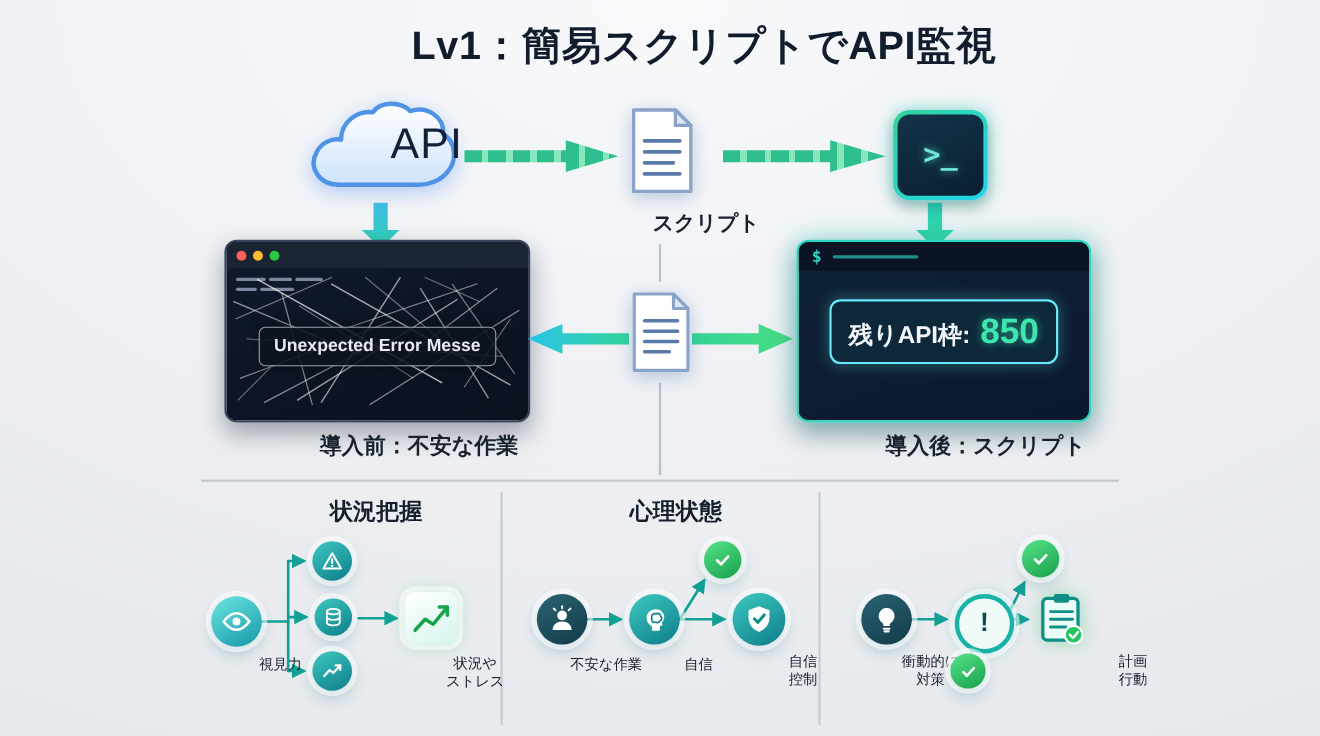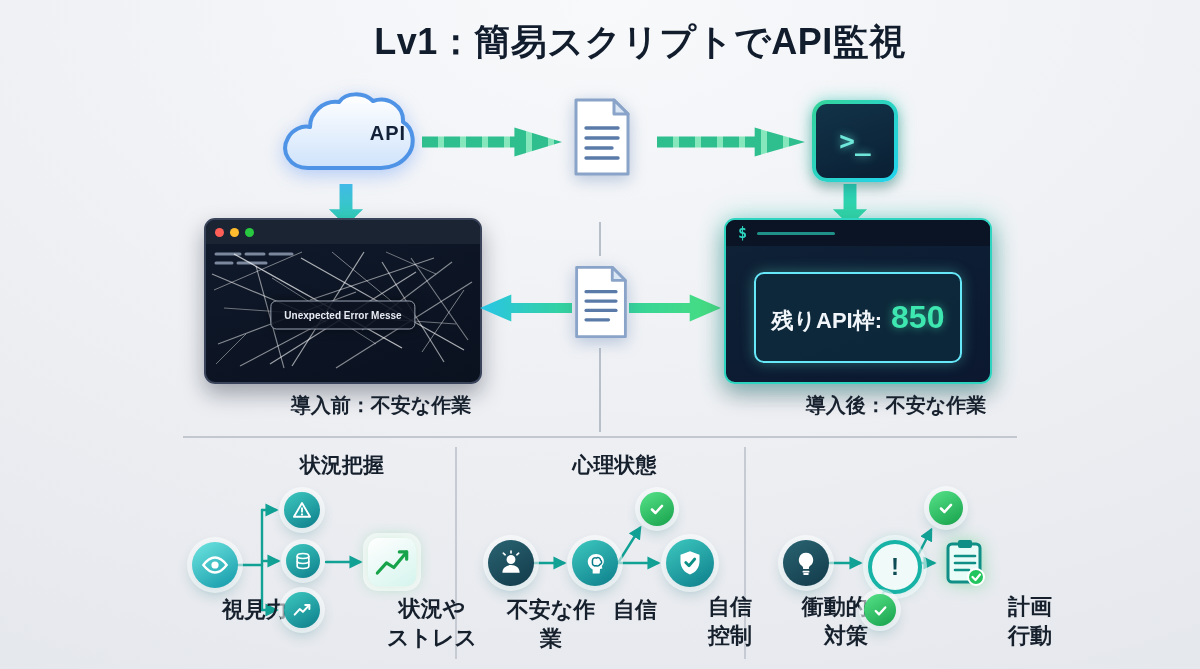--- a/index.html
+++ b/index.html
@@ -4,38 +4,38 @@
 <style>
   html,body{margin:0;padding:0;}
   body{font-family:"Liberation Sans","DejaVu Sans",sans-serif;background:#dfe2e7;}
   .canvas{position:relative;width:1200px;height:669px;overflow:hidden;
     background:radial-gradient(120% 130% at 50% 0%, #f8f9fb 0%, #eceef2 55%, #e2e5ea 100%);}
   .abs{position:absolute;}
   .ctr{text-align:center;margin-left:40px;}
   .ml{white-space:pre-line;}
   .title{left:0;top:18px;width:100%;font-size:36px;font-weight:800;color:#111c2c;letter-spacing:.5px;}
   .caption{font-size:20px;font-weight:800;color:#18222f;}
-  .small-label{font-size:22px;font-weight:700;color:#16202d;line-height:1.32;}
+  .small-label{font-size:13px;font-weight:400;color:#16202d;line-height:1.32;}
   .sec-title{font-size:21px;font-weight:800;color:#16202d;}
 
   
   .arrow-r{clip-path:polygon(0 33%,66% 33%,66% 5%,100% 50%,66% 95%,66% 67%,0 67%);}
   .arrow-l{clip-path:polygon(100% 33%,34% 33%,34% 5%,0 50%,34% 95%,34% 67%,100% 67%);}
   .arrow-d{clip-path:polygon(33% 0,67% 0,67% 60%,95% 60%,50% 100%,5% 60%,33% 60%);}
   .ar-green{background:repeating-linear-gradient(90deg,#2fbf8f 0 16px,#86e7bd 16px 22px);
     filter:drop-shadow(0 0 6px rgba(52,211,153,.55));}
   .ar-solid-green{background:linear-gradient(90deg,#34d399,#4ade80);filter:drop-shadow(0 0 6px rgba(52,211,153,.55));}
   .ar-solid-teal{background:linear-gradient(270deg,#34d399,#29c5e6);filter:drop-shadow(0 0 6px rgba(45,212,191,.55));}
   .ar-down-blue{background:linear-gradient(180deg,#41b9e8,#2fd4b0);filter:drop-shadow(0 0 6px rgba(56,189,248,.5));}
   .ar-down-teal{background:linear-gradient(180deg,#2dd4bf,#34d399);filter:drop-shadow(0 0 6px rgba(45,212,191,.55));}
 
   
   .cloud-wrap{left:278px;top:86px;width:140px;height:100px;}
   .cloud-wrap svg{filter:drop-shadow(0 5px 9px rgba(59,130,246,.35));}
-  .cloud-text{left:0;top:36px;width:140px;font-size:20px;font-weight:700;color:#122138;letter-spacing:1px;}
+  .cloud-text{left:0;top:24px;width:140px;font-size:39px;font-weight:400;color:#122138;letter-spacing:1px;}
 
   
   .doc svg{filter:drop-shadow(0 4px 8px rgba(70,110,170,.35));}
 
   
   .term-ico{left:812px;top:100px;width:78px;height:74px;border-radius:15px;padding:4px;
     background:linear-gradient(135deg,#34d399,#22d3ee);box-shadow:0 0 16px rgba(45,212,191,.55),0 6px 12px rgba(0,0,0,.25);}
   .term-ico-in{width:100%;height:100%;border-radius:11px;background:linear-gradient(160deg,#123349,#0a1f33);
     display:flex;align-items:center;justify-content:center;}
   .term-ico-glyph{font-family:"DejaVu Sans Mono","Liberation Mono",monospace;font-size:26px;font-weight:bold;
@@ -43,29 +43,29 @@
 
   
   .win{border-radius:11px;overflow:hidden;}
   .win-before{left:204px;top:218px;width:274px;height:162px;border:2px solid #39445a;
     box-shadow:0 10px 22px rgba(10,18,34,.35);background:linear-gradient(160deg,#101a2b,#0a111f);}
   .win-bar{height:24px;background:#1b2433;display:flex;align-items:center;padding:0 9px;gap:6px;}
   .dot{width:9px;height:9px;border-radius:50%;}
   .d-red{background:#ff5f57;}.d-yel{background:#febc2e;}.d-grn{background:#28c840;}
   .win-body{position:relative;height:136px;}
   .err-box{left:50%;top:52%;transform:translate(-50%,-50%);border:1.5px solid #99a2b2;border-radius:6px;
-    background:rgba(12,18,32,.88);color:#e7ebf2;font-size:10px;font-weight:700;padding:8px 13px;white-space:nowrap;
+    background:rgba(12,18,32,.88);color:#e7ebf2;font-size:16px;font-weight:700;padding:8px 13px;white-space:nowrap;
     box-shadow:0 0 10px rgba(0,0,0,.5);}
   .win-after{left:724px;top:218px;width:264px;height:162px;border:2px solid #2dd4bf;
     background:linear-gradient(160deg,#0f2236,#0b1830);
     box-shadow:0 0 24px rgba(45,212,191,.45),0 10px 22px rgba(10,18,34,.35);}
   .win-bar2{height:26px;background:#0a1424;display:flex;align-items:center;padding:0 12px;gap:10px;}
   .prompt-dollar{color:#2dd4bf;font-family:"DejaVu Sans Mono","Liberation Mono",monospace;font-size:15px;font-weight:bold;}
   .prompt-line{width:78px;height:3px;border-radius:2px;background:#2dd4bf;opacity:.65;}
-  .quota-box{margin:26px auto 0;width:max-content;padding:25px 16px;border:2px solid #67e8f9;border-radius:10px;
+  .quota-box{margin:26px auto 0;width:max-content;padding:9px 16px;border:2px solid #67e8f9;border-radius:10px;
     background:rgba(14,44,62,.75);box-shadow:0 0 14px rgba(94,234,212,.35);display:flex;align-items:baseline;gap:9px;}
   .quota-label{color:#f2f6fa;font-size:22px;font-weight:800;}
   .quota-value{color:#3ee6b0;font-size:32px;font-weight:800;text-shadow:0 0 8px rgba(62,230,176,.6);}
 
   
   .hdiv{left:183px;top:436px;width:834px;height:2px;background:#c3c8d0;}
   .vdiv{width:1.5px;background:#c6cad2;top:447px;height:212px;}
   .vdash{width:1.5px;background:#b9bfc9;left:599px;}
 
   
@@ -120,20 +120,21 @@
       <path d="M6 4 h38 l14 14 v60 h-52 z" fill="#ffffff" stroke="#8aa3c8" stroke-width="3" stroke-linejoin="round"></path>
       <path d="M44 4 l14 14 h-14 z" fill="#dbe7f5" stroke="#8aa3c8" stroke-width="3" stroke-linejoin="round"></path>
       <g stroke="#5a7aa8" stroke-width="3.4" stroke-linecap="round">
         <line x1="16" y1="32" x2="48" y2="32"></line>
         <line x1="16" y1="42" x2="48" y2="42"></line>
         <line x1="16" y1="52" x2="42" y2="52"></line>
         <line x1="16" y1="62" x2="48" y2="62"></line>
       </g>
     </svg>
   </div>
+  <div class="abs ctr" style="left:538px;top:190px;width:128px;font-size:19px;font-weight:800;color:#16202d;">スクリプト</div>
 
   <div class="abs term-ico">
     <div class="term-ico-in">
       <span class="term-ico-glyph">&gt;_</span>
     </div>
   </div>
 
   <div class="abs win win-before">
     <div class="win-bar">
       <span class="dot d-red"></span>
@@ -197,21 +198,21 @@
   <div class="abs win win-after">
     <div class="win-bar2">
       <span class="prompt-dollar">$</span>
       <span class="prompt-line"></span>
     </div>
     <div class="quota-box">
       <span class="quota-label">残りAPI枠:</span>
       <span class="quota-value">850</span>
     </div>
   </div>
-  <div class="abs caption ctr" style="left:724px;top:392px;width:264px;">導入後：不安な作業</div>
+  <div class="abs caption ctr" style="left:724px;top:392px;width:264px;">導入後：スクリプト</div>
 
   <div class="abs hdiv"></div>
   <div class="abs vdiv" style="left:455px;"></div>
   <div class="abs vdiv" style="left:744px;"></div>
 
   <div class="abs sec-title ctr" style="left:164px;top:451px;width:276px;">状況把握</div>
   <svg class="abs conn" style="left:180px;top:440px;" width="276" height="229" viewBox="0 0 276 229">
     <g stroke="#12a195" stroke-width="2.4" fill="none" stroke-linecap="round">
       <path d="M58 125 H82"></path>
       <path d="M82 70 V170"></path>

